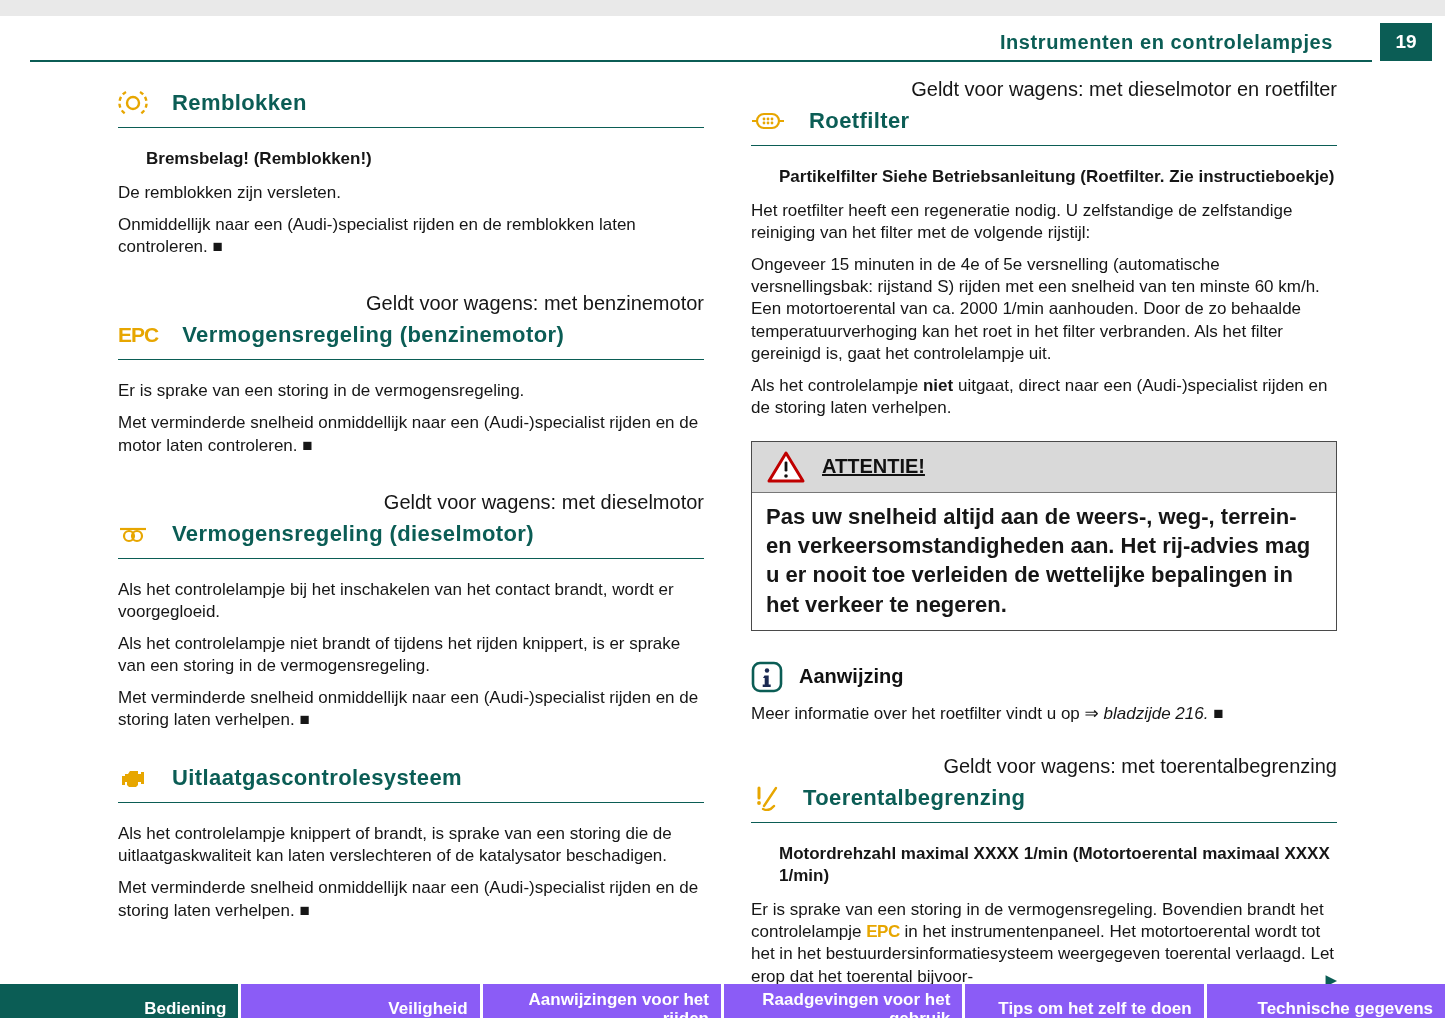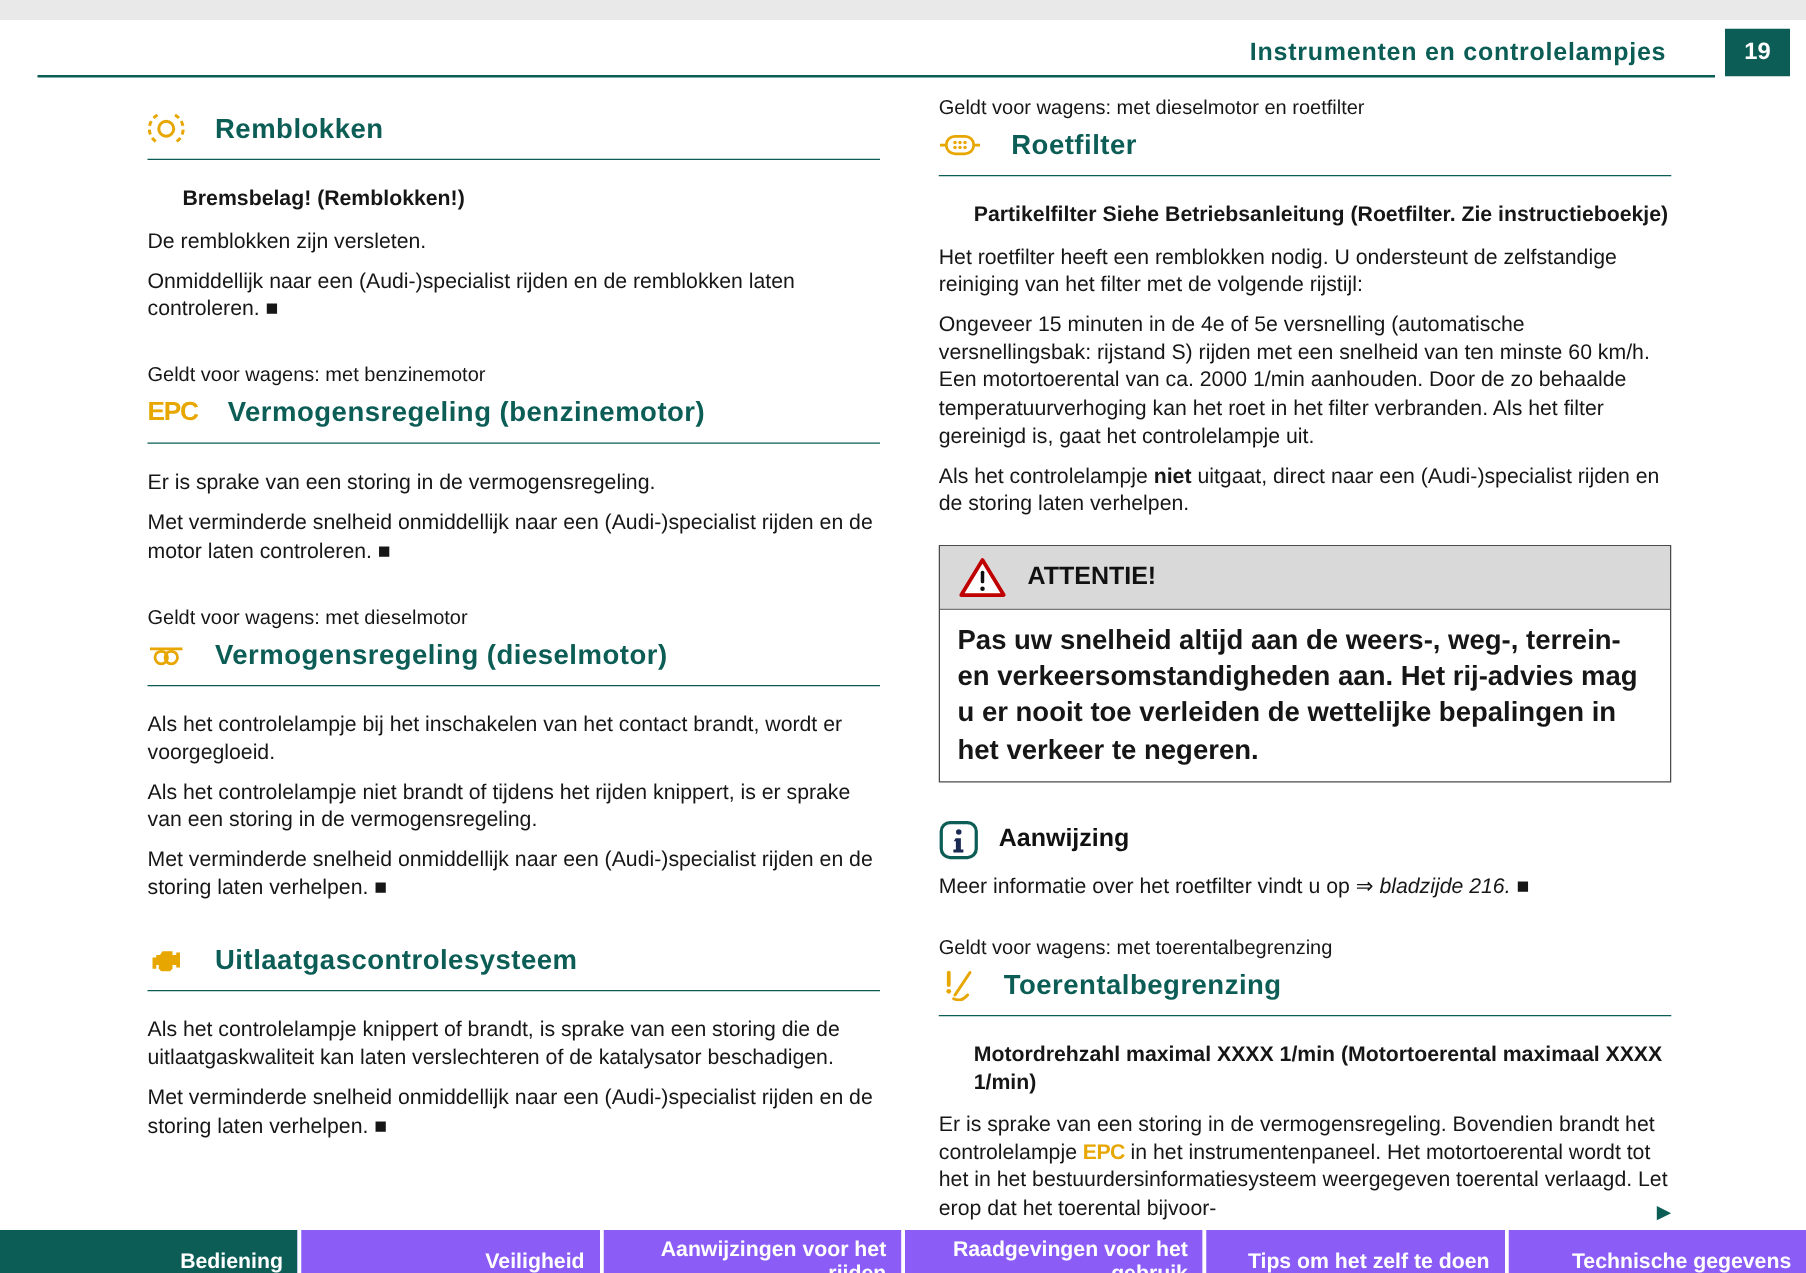--- a/index.html
+++ b/index.html
@@ -26,21 +26,21 @@
   }
 
   
   .columns { position:absolute; top:62px; left:118px; display:flex; gap:47px; }
   .col { width:586px; }
   .col-left .sec:first-child { margin-top:12px; }
   .col-right .sec:first-child { margin-top:0; }
   .sec + .sec, aside + .sec { margin-top:30px; }
   .col-left .sec + .sec { margin-top:34px; }
 
-  .applies { font-size:16px; color:#161616; margin:0 0 7px; }
+  .applies { font-size:20px; color:#161616; margin:0 0 7px;text-align:right; }
 
   .sec-head {
     display:flex; align-items:center; gap:24px;
     color:#0B5D55; font-size:22px; font-weight:bold; letter-spacing:.4px;
     border-bottom:1px solid #0B5D55; padding-bottom:11px; margin-bottom:20px;
   }
   .sec-head .icon { display:inline-flex; align-items:center; flex:0 0 auto; }
   .icon svg { display:block; }
 
   .epc-glyph { color:#E7A600; font-size:21px; font-weight:bold; letter-spacing:-1px; }
@@ -55,20 +55,21 @@
   .epc-inline { color:#E7A600; font-weight:bold; letter-spacing:-0.5px; }
   .cont-arrow { color:#0B5D55; float:right; font-size:15px; margin-top:4px; }
 
   
   .attention { border:1.5px solid #4a4a4a; margin:22px 0 26px; }
   .attention-head {
     display:flex; align-items:center; gap:16px;
     background:#D9D9D9; padding:8px 14px;
     font-size:20px; font-weight:bold; color:#111;
     border-bottom:1px solid #777;
+    text-decoration:underline;
   }
   .attention-body {
     padding:9px 14px 11px; font-weight:bold; font-size:22px; line-height:1.33;
   }
 
   
   .note { margin-top:24px; }
   .note-head {
     display:flex; align-items:center; gap:16px;
     font-size:20px; font-weight:bold; color:#111; margin-bottom:10px;
@@ -169,21 +170,21 @@
                 <circle cx="17" cy="8" r="1.4" fill="#E7A600"></circle>
                 <circle cx="21" cy="8" r="1.4" fill="#E7A600"></circle>
               <circle cx="13" cy="12" r="1.4" fill="#E7A600"></circle>
                 <circle cx="17" cy="12" r="1.4" fill="#E7A600"></circle>
                 <circle cx="21" cy="12" r="1.4" fill="#E7A600"></circle>
             </svg>
           </span>
           <span>Roetfilter</span>
         </h2>
         <p class="display-message">Partikelfilter Siehe Betriebsanleitung (Roetfilter. Zie instructieboekje)</p>
-        <p class="body">Het roetfilter heeft een remblokken nodig. U ondersteunt de zelfstandige reiniging van het filter met de volgende rijstijl:</p>
+        <p class="body">Het roetfilter heeft een regeneratie nodig. U zelfstandige de zelfstandige reiniging van het filter met de volgende rijstijl:</p>
         <p class="body">Ongeveer 15 minuten in de 4e of 5e versnelling (automatische versnellingsbak: rijstand S) rijden met een snelheid van ten minste 60 km/h. Een motortoerental van ca. 2000 1/min aanhouden. Door de zo behaalde temperatuurverhoging kan het roet in het filter verbranden. Als het filter gereinigd is, gaat het controlelampje uit.</p>
         <p class="body"><span>Als het controlelampje </span><span class="bold">niet</span><span> uitgaat, direct naar een (Audi-)specialist rijden en de storing laten verhelpen.</span></p>
       </section>
 
       <aside class="attention">
         <div class="attention-head">
           <span class="icon">
             <svg width="40" height="34" viewBox="0 0 40 34">
               <path d="M20,3 L37,31 H3 Z" fill="#ffffff" stroke="#C00000" stroke-width="3" stroke-linejoin="round"></path>
               <rect x="18.6" y="11.5" width="2.8" height="10" rx="1.2" fill="#111111"></rect>

